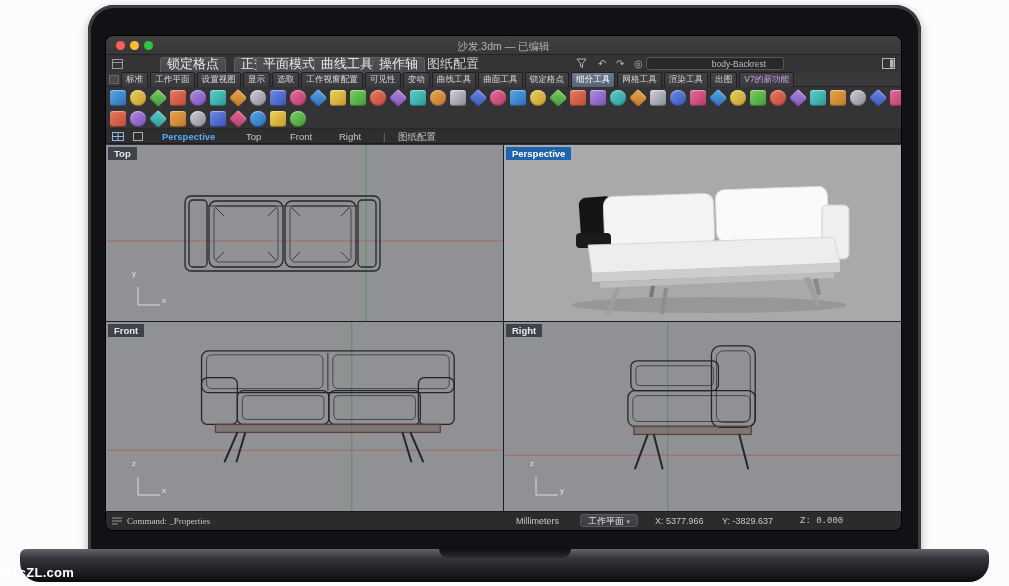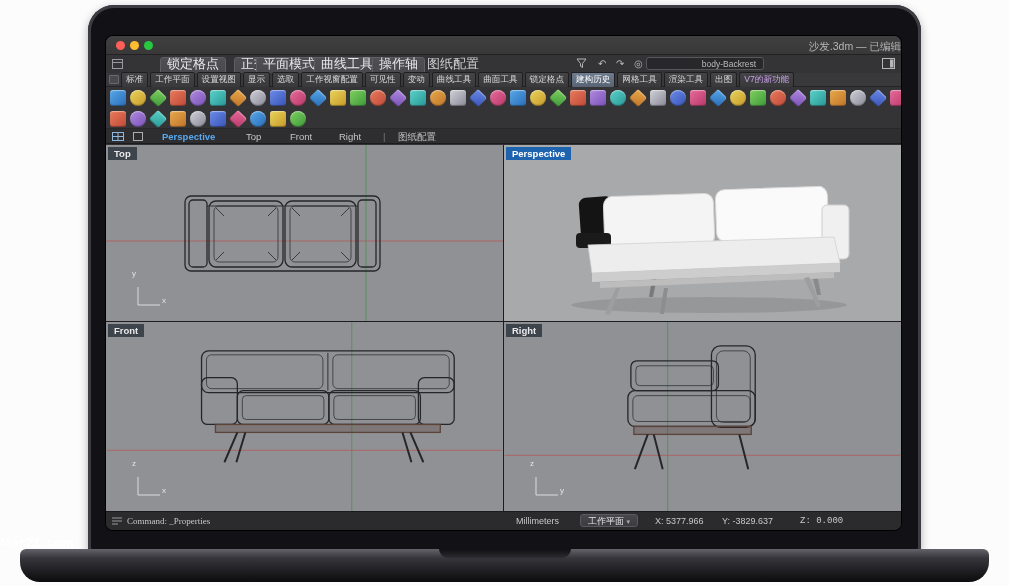--- a/index.html
+++ b/index.html
@@ -8,46 +8,46 @@
 
   
   .laptop-screen { position:absolute; left:88px; top:5px; width:833px; height:547px;
     background:#121216; border-radius:26px 26px 4px 4px;
     box-shadow: inset 0 0 0 3px #3c3c42, 0 3px 10px rgba(0,0,0,.30); }
   .laptop-base { position:absolute; left:20px; top:549px; width:969px; height:33px;
     background:linear-gradient(#63636a, #35353b 28%, #17171a 80%, #0c0c0e);
     border-radius:6px 6px 20px 20px; }
   .base-notch { position:absolute; left:50%; transform:translateX(-50%); top:0; width:132px; height:9px;
     background:linear-gradient(#101013,#2c2c31); border-radius:0 0 12px 12px; }
-  .watermark { position:absolute; left:0; right:0; top:535px; text-align:left; z-index:5;
+  .watermark { position:absolute; left:0; right:0; top:565px; text-align:left; z-index:5;
     color:#ffffff; font-size:13px; font-weight:bold; letter-spacing:.3px; }
 
   
   .app-window { position:absolute; left:106px; top:36px; width:795px; height:494px;
     background:#323234; border-radius:7px; overflow:hidden; box-shadow:0 0 0 1px #000; }
 
   
   .titlebar { position:absolute; top:0; left:0; right:0; height:19px;
     background:linear-gradient(#404042,#383839); border-bottom:1px solid #222224; }
   .tl { position:absolute; top:5px; width:9px; height:9px; border-radius:50%; }
   .tl.red { left:10px; background:#ff5f57; }
   .tl.yel { left:24px; background:#febc2e; }
   .tl.grn { left:38px; background:#28c840; }
-  .title-text { position:absolute; left:0; right:0; top:4px; text-align:right;
+  .title-text { position:absolute; left:0; right:0; top:4px; text-align:center;
     font-size:10.5px; color:#b4b4b6; }
 
   
   .toolbar { position:absolute; top:19px; left:0; right:0; height:18px; background:#343436; }
   .tb-left-icon { position:absolute; left:6px; top:4px; }
   .tbtn { position:absolute; top:2px; height:30px; line-height:12px; font-size:13px; padding:0 6px;
     background:linear-gradient(#505054,#434347); border:1px solid #606064; border-radius:3px;
     color:#e8e8ea; white-space:nowrap; }
   .tbtn.flat { background:none; border:1px solid transparent; color:#cfcfd1; }
   .tb-icon { position:absolute; top:3px; color:#b6b6b8; font-size:10px; line-height:12px; }
-  .searchbox { position:absolute; left:540px; top:2px; width:118px; height:13px;
+  .searchbox { position:absolute; left:540px; top:2px; width:138px; height:13px;
     background:#28282a; border:1px solid #57575b; border-radius:3px;
     font-size:8.5px; color:#bcbcbe; text-align:center; font-family:"Liberation Sans",sans-serif;padding-left:48px; }
   .panel-toggle { position:absolute; right:6px; top:3px; }
 
   
   .tabsrow { position:absolute; top:37px; left:0; right:0; height:14px; background:#39393b;
     display:flex; align-items:center; gap:2px; padding-left:3px; border-bottom:1px solid #242426; }
   .tab { font-size:8.6px; color:#d8d8da; padding:1px 4px; white-space:nowrap;
     background:linear-gradient(#444446,#39393b); border:1px solid #1f1f21; border-radius:2px; }
   .tab.active { background:linear-gradient(#6e7c8e,#586474); color:#ffffff; }
@@ -152,21 +152,21 @@
       <div class="tab">工作平面</div>
       <div class="tab">设置视图</div>
       <div class="tab">显示</div>
       <div class="tab">选取</div>
       <div class="tab">工作视窗配置</div>
       <div class="tab">可见性</div>
       <div class="tab">变动</div>
       <div class="tab">曲线工具</div>
       <div class="tab">曲面工具</div>
       <div class="tab">锁定格点</div>
-      <div class="tab active">建构历史</div>
+      <div class="tab active">细分工具</div>
       <div class="tab">网格工具</div>
       <div class="tab">渲染工具</div>
       <div class="tab">出图</div>
       <div class="tab v7">V7的新功能</div>
     </div>
 
     <div class="iconrow r1">
         <div class="tool-icon sq" style="background: linear-gradient(135deg, rgb(86, 168, 232), rgb(42, 109, 184));"></div>
         <div class="tool-icon ci" style="background: linear-gradient(135deg, rgb(232, 212, 90), rgb(200, 154, 42));"></div>
         <div class="tool-icon di" style="background: linear-gradient(135deg, rgb(126, 208, 94), rgb(63, 154, 58));"></div>

